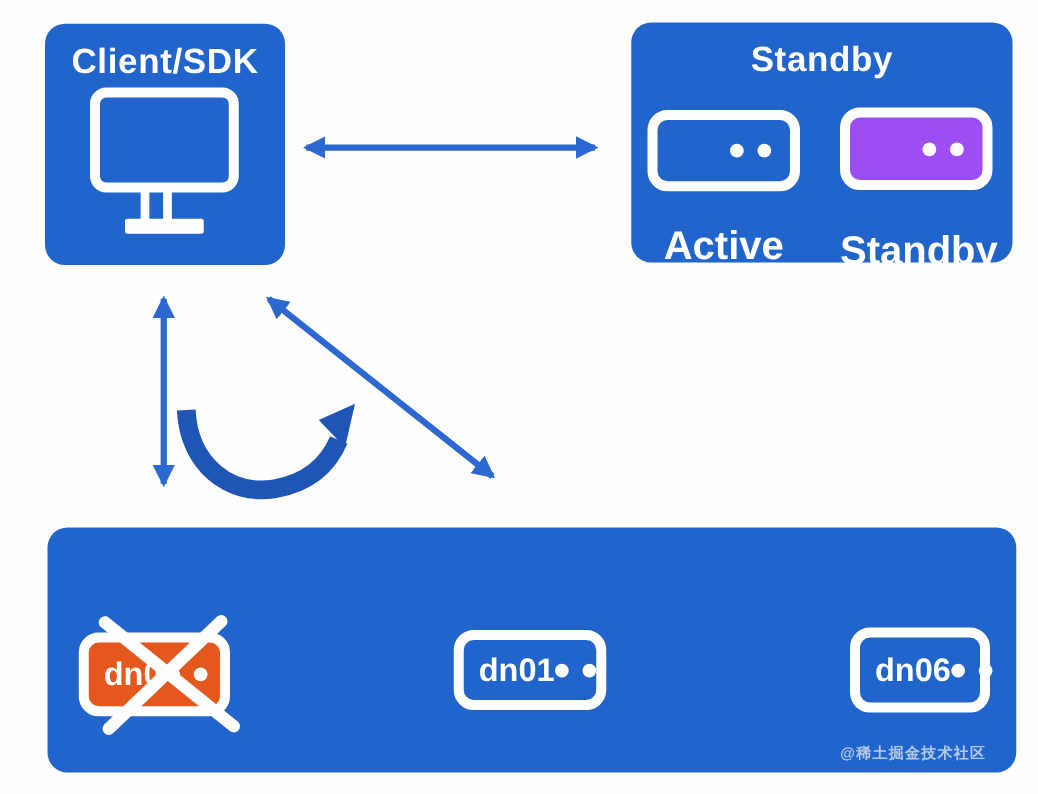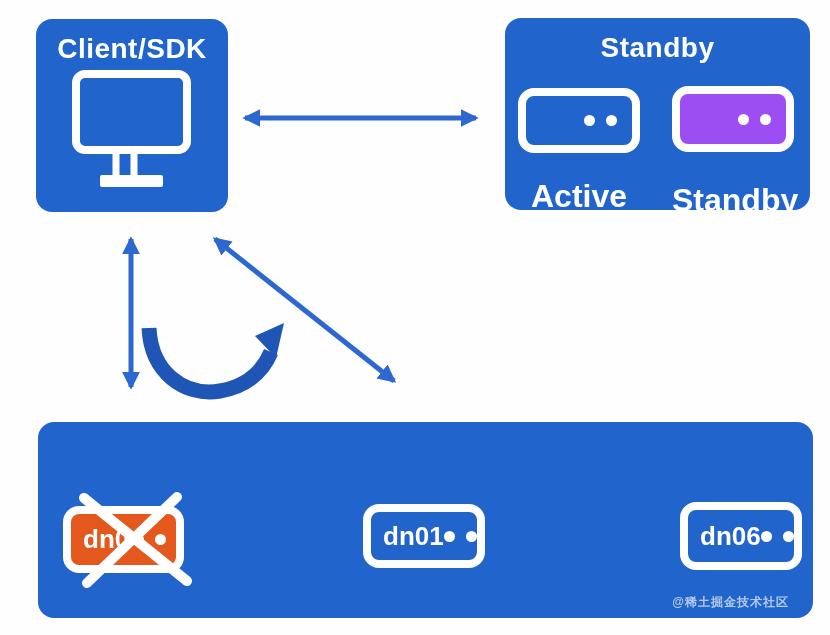--- a/index.html
+++ b/index.html
@@ -27,21 +27,21 @@
   #standby-server{left:167px;top:68px;width:122px;height:66px;background:#9d4ef2;padding-right:15px;}
   .nn-label{position:absolute;width:122px;text-align:center;font-size:32px;font-weight:600;color:#fff;}
   #active-label{left:13px;top:160px;}
   #standby-label{left:167px;top:164px;}
   
   #datanode-box{left:38px;top:422px;width:775px;height:196px;}
   .dn{padding-left:12px;padding-right:10px;}
   .dn-label{font-size:26px;font-weight:600;color:#ffffff;white-space:nowrap;}
   #dn0{left:25px;top:84px;width:121px;height:67px;background:#e5581d;}
   #dn01{left:325px;top:82px;width:122px;height:64px;background:#2165cc;text-align:center;}
-  #dn06{left:642px;top:80px;width:122px;height:68px;background:#2165cc;}
+  #dn06{left:642px;top:80px;width:112px;height:68px;background:#2165cc;}
   #watermark{
     position:absolute;right:24px;bottom:7px;font-size:12px;letter-spacing:1px;
     color:rgba(221,229,241,0.78);font-weight:700;
   }
   
   #overlay{position:absolute;left:0;top:0;width:830px;height:635px;pointer-events:none;}
 </style>
 </head>
 <body>
 

